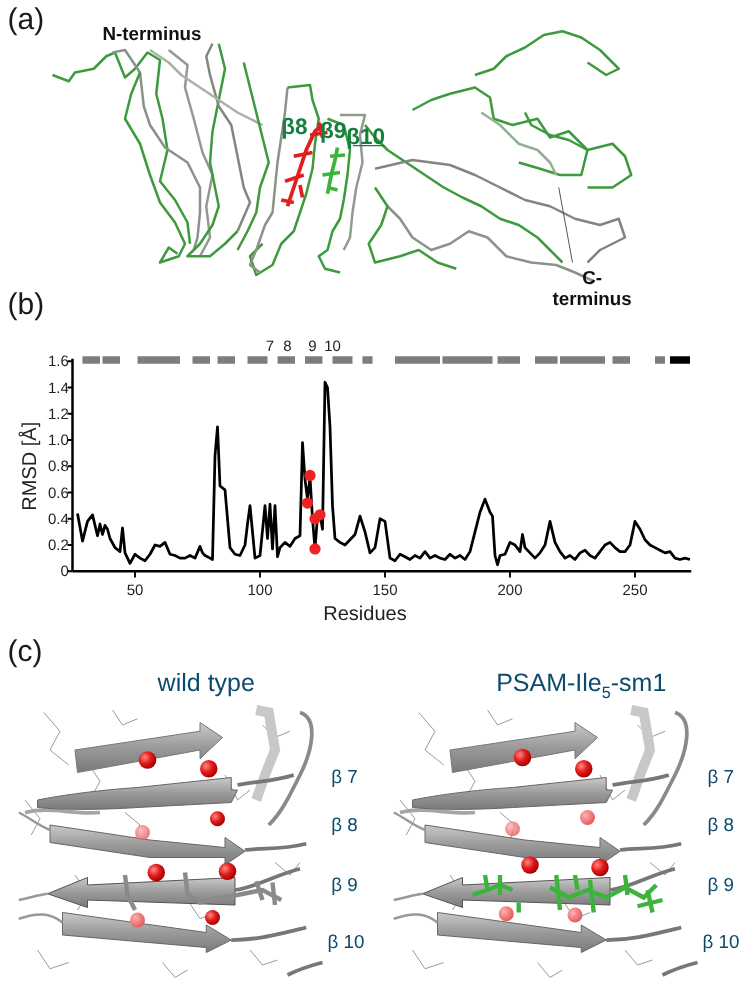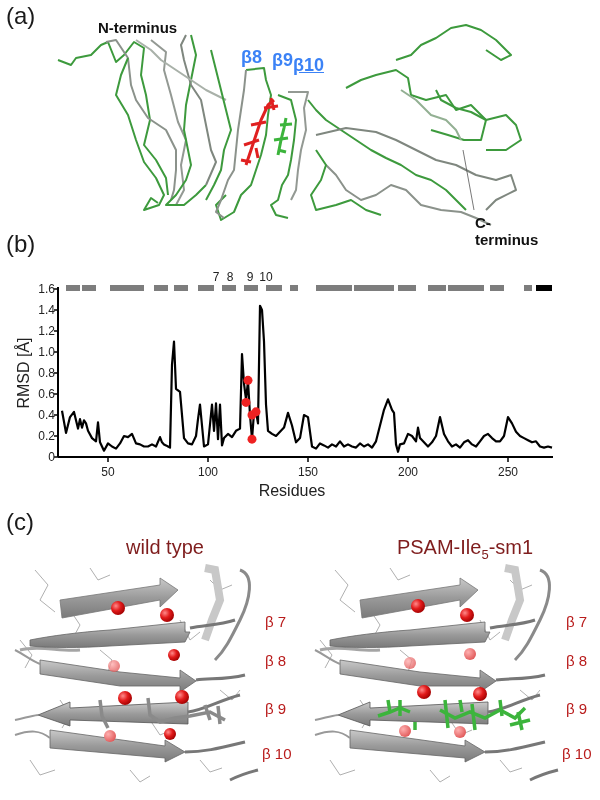--- a/index.html
+++ b/index.html
@@ -1,36 +1,36 @@
 <!DOCTYPE html>
 <html><head>
 <meta charset="utf-8">
 <style>
   html, body { margin: 0; padding: 0; background: #ffffff; }
   body { width: 600px; height: 800px; position: relative; overflow: hidden;
          font-family: "Liberation Sans", sans-serif; color: #111; }
   .abs { position: absolute; }
   .panel-label { font-size: 24px; font-weight: normal; color: #1a1a1a; }
   .struct-label { font-size: 15px; font-weight: bold; color: #111; }
-  .beta-a { font-size: 18px; font-weight: bold; color: #3b82f6; }
+  .beta-a { font-size: 18px; font-weight: bold; color: #15803d; margin-top: 44px; }
   svg { position: absolute; left: 0; top: 0; }
   .tick-lbl { font-family: "Liberation Sans", sans-serif; font-size: 12px; fill: #222; }
   .axis-title { font-family: "Liberation Sans", sans-serif; font-size: 16px; fill: #222; }
   .ss-num { font-family: "Liberation Sans", sans-serif; font-size: 12px; fill: #222; }
-  .c-title { font-size: 20px; color: #7f1d1d; text-align: center; }
-  .c-beta { font-size: 15px; color: #b91c1c; }
+  .c-title { font-size: 20px; color: #0c4a6e; text-align: center; }
+  .c-beta { font-size: 15px; color: #0c4a6e; }
 </style>
 </head>
 <body>
 
 <div class="abs panel-label" style="left:6px; top:2px;">(a)</div>
 <div class="abs panel-label" style="left:6px; top:230px;">(b)</div>
 <div class="abs panel-label" style="left:6px; top:508px;">(c)</div>
 
-<div class="abs" style="left:16px; top:0; width:500px; height:240px;">
+<div class="abs" style="left:0; top:0; width:500px; height:240px;text-align:center;">
   <svg width="600" height="240" viewBox="0 0 600 240">
     <g fill="none" stroke-width="2" stroke-linejoin="round">
 
       <polyline stroke="#3d9a3d" points="42,60 55,65 60,58 75,55 85,45 92,42 100,62 108,55 118,42 128,48 125,75 130,95 134,120 128,145 140,160 150,178 152,195"></polyline>
       <polyline stroke="#8b928b" points="90,42 100,40 112,58 115,85 120,100 132,118 150,130 160,150 160,170 158,190 155,200"></polyline>
       <polyline stroke="#3d9a3d" points="112,58 105,75 100,95 112,115 120,140 128,162 140,178 148,195 143,205 128,210 135,198 142,203"></polyline>
       <polyline stroke="#939993" points="135,40 150,52 148,70 155,95 162,122 170,140 165,165 168,190 160,205"></polyline>
       <polyline stroke="#3d9a3d" points="175,35 180,55 175,80 170,105 168,130 172,150 175,165 170,180 160,195 150,205 168,205 180,195 190,185"></polyline>
       <polyline stroke="#7f877f" points="170,35 165,45 168,60 175,85 185,100 190,125 195,150 200,162 190,185"></polyline>
       <polyline stroke="#a9b1a9" points="120,40 135,50 145,60 160,70 175,80 190,90 200,95 210,100"></polyline>
@@ -64,21 +64,21 @@
     <g stroke="#3cb43c" stroke-width="3" fill="none">
       <polyline points="262,155 265,140 268,128 270,118"></polyline>
       <polyline points="258,140 272,138"></polyline>
         <polyline points="264,125 276,124"></polyline>
       <polyline points="262,150 270,152"></polyline>
     </g>
 
     <line x1="447" y1="150" x2="458" y2="210" stroke="#555" stroke-width="0.8"></line>
   </svg>
   <div class="abs struct-label" style="left:82px; top:19px;">N-terminus</div>
-  <div class="abs struct-label" style="left:442px; top:214px;margin-left:17px;">C-terminus</div>
+  <div class="abs struct-label" style="left:442px; top:214px;">C-terminus</div>
   <div class="abs beta-a" style="left:225px; top:47px;">β8</div>
   <div class="abs beta-a" style="left:256px; top:50px;">β9</div>
   <div class="abs beta-a" style="left:277px; top:55px;text-decoration:underline;">β10</div>
 </div>
 
 <div class="abs" style="left:0; top:260px; width:600px; height:250px;">
   <svg id="rmsd-chart" width="600" height="250" viewBox="0 260 600 250">
       <line x1="58" y1="287" x2="58" y2="457" stroke="#000" stroke-width="2"></line>
       <line x1="58" y1="457" x2="553" y2="457" stroke="#000" stroke-width="2"></line>
       <line x1="54" y1="457" x2="58" y2="457" stroke="#000" stroke-width="1.5"></line>

